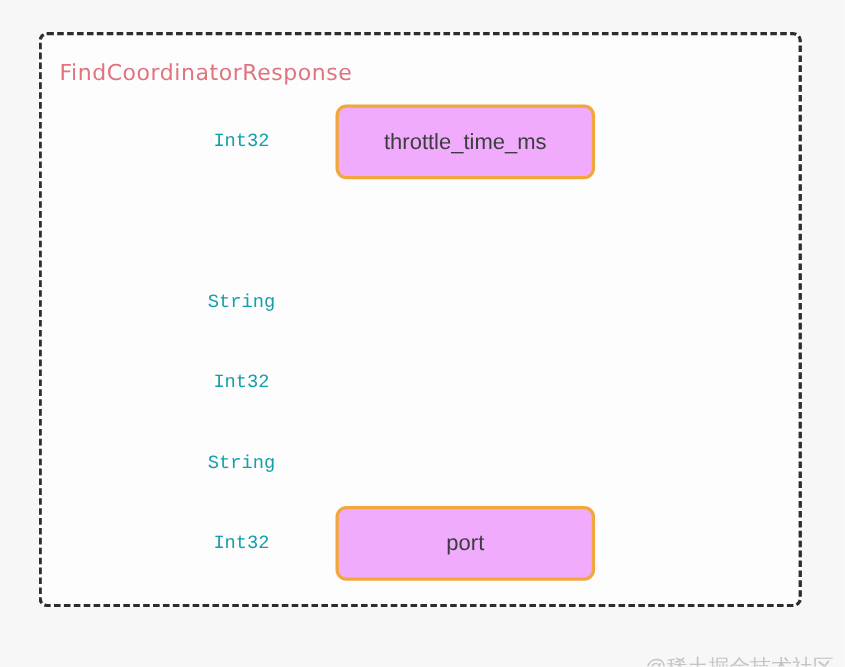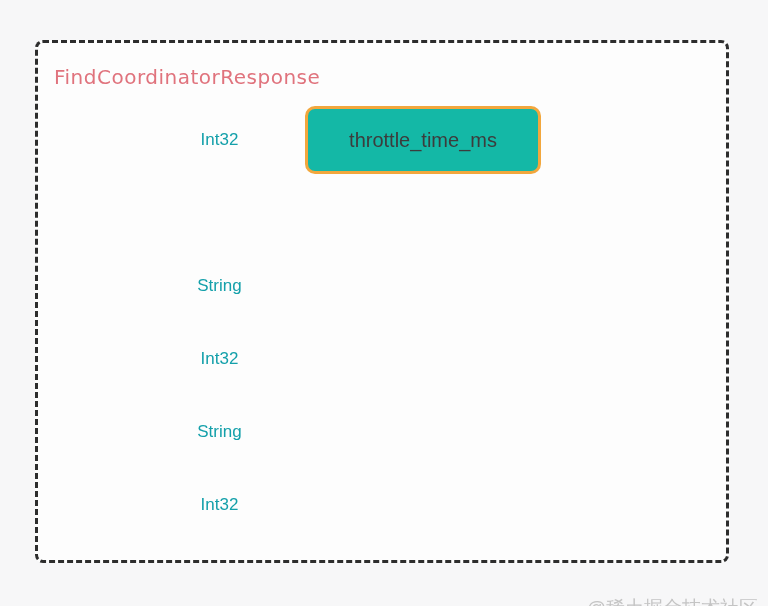--- a/index.html
+++ b/index.html
@@ -15,21 +15,21 @@
   }
   *{margin:0;padding:0;box-sizing:border-box;}
   html,body{width:768px;height:606px;overflow:hidden;}
   body{
     background:var(--bg);
     font-family:"Liberation Sans", sans-serif;
     position:relative;
   }
   .panel{
     position:absolute;
-    left:35px; top:40px;
+    left:35px; top:29px;
     width:694px; height:523px;
     border:3px dashed var(--dash);
     border-radius:8px;
     background:var(--panel-bg);
   }
   .title{
     position:absolute;
     left:16px; top:22px;
     font-size:20px;
     letter-spacing:0.5px;
@@ -48,27 +48,28 @@
     display:flex;
     align-items:center;
     height:68px;
   }
   .type{
     width:267px;
     text-align:center;
     padding-left:96px;
     font-size:17px;
     color:var(--type);
+    font-family:Liberation Mono, monospace;
   }
   .box{
     width:236px;
     height:68px;
     border:3px solid var(--box-border);
     border-radius:10px;
-    background:#14b8a6;
+    background:#f0abfc;
     display:flex;
     align-items:center;
     justify-content:center;
   }
   .box span{
     font-size:20px;
     color:var(--box-text);
   }
   .watermark{
     position:absolute;
@@ -114,20 +115,23 @@
     <div class="row">
       <span class="type">Int32</span>
     </div>
 
     <div class="row">
       <span class="type">String</span>
     </div>
 
     <div class="row">
       <span class="type">Int32</span>
+      <div class="box">
+        <span>port</span>
+      </div>
     </div>
 
   </div>
 </div>
 
 <div class="watermark">
   <span class="wm1">@稀土掘金技术社区</span>
 </div>
 
 </body></html>

